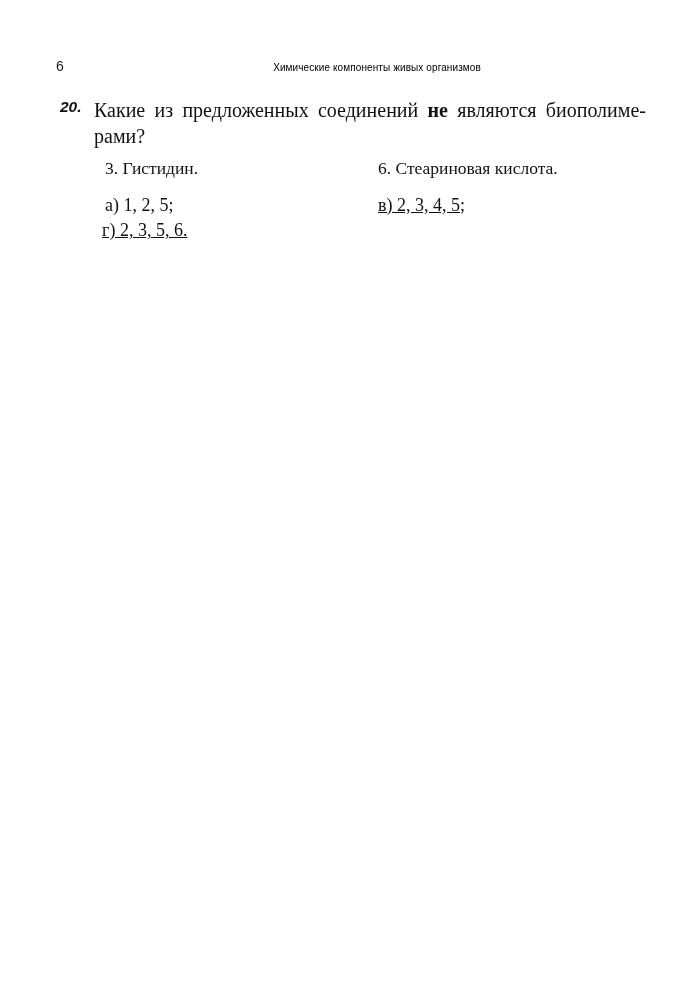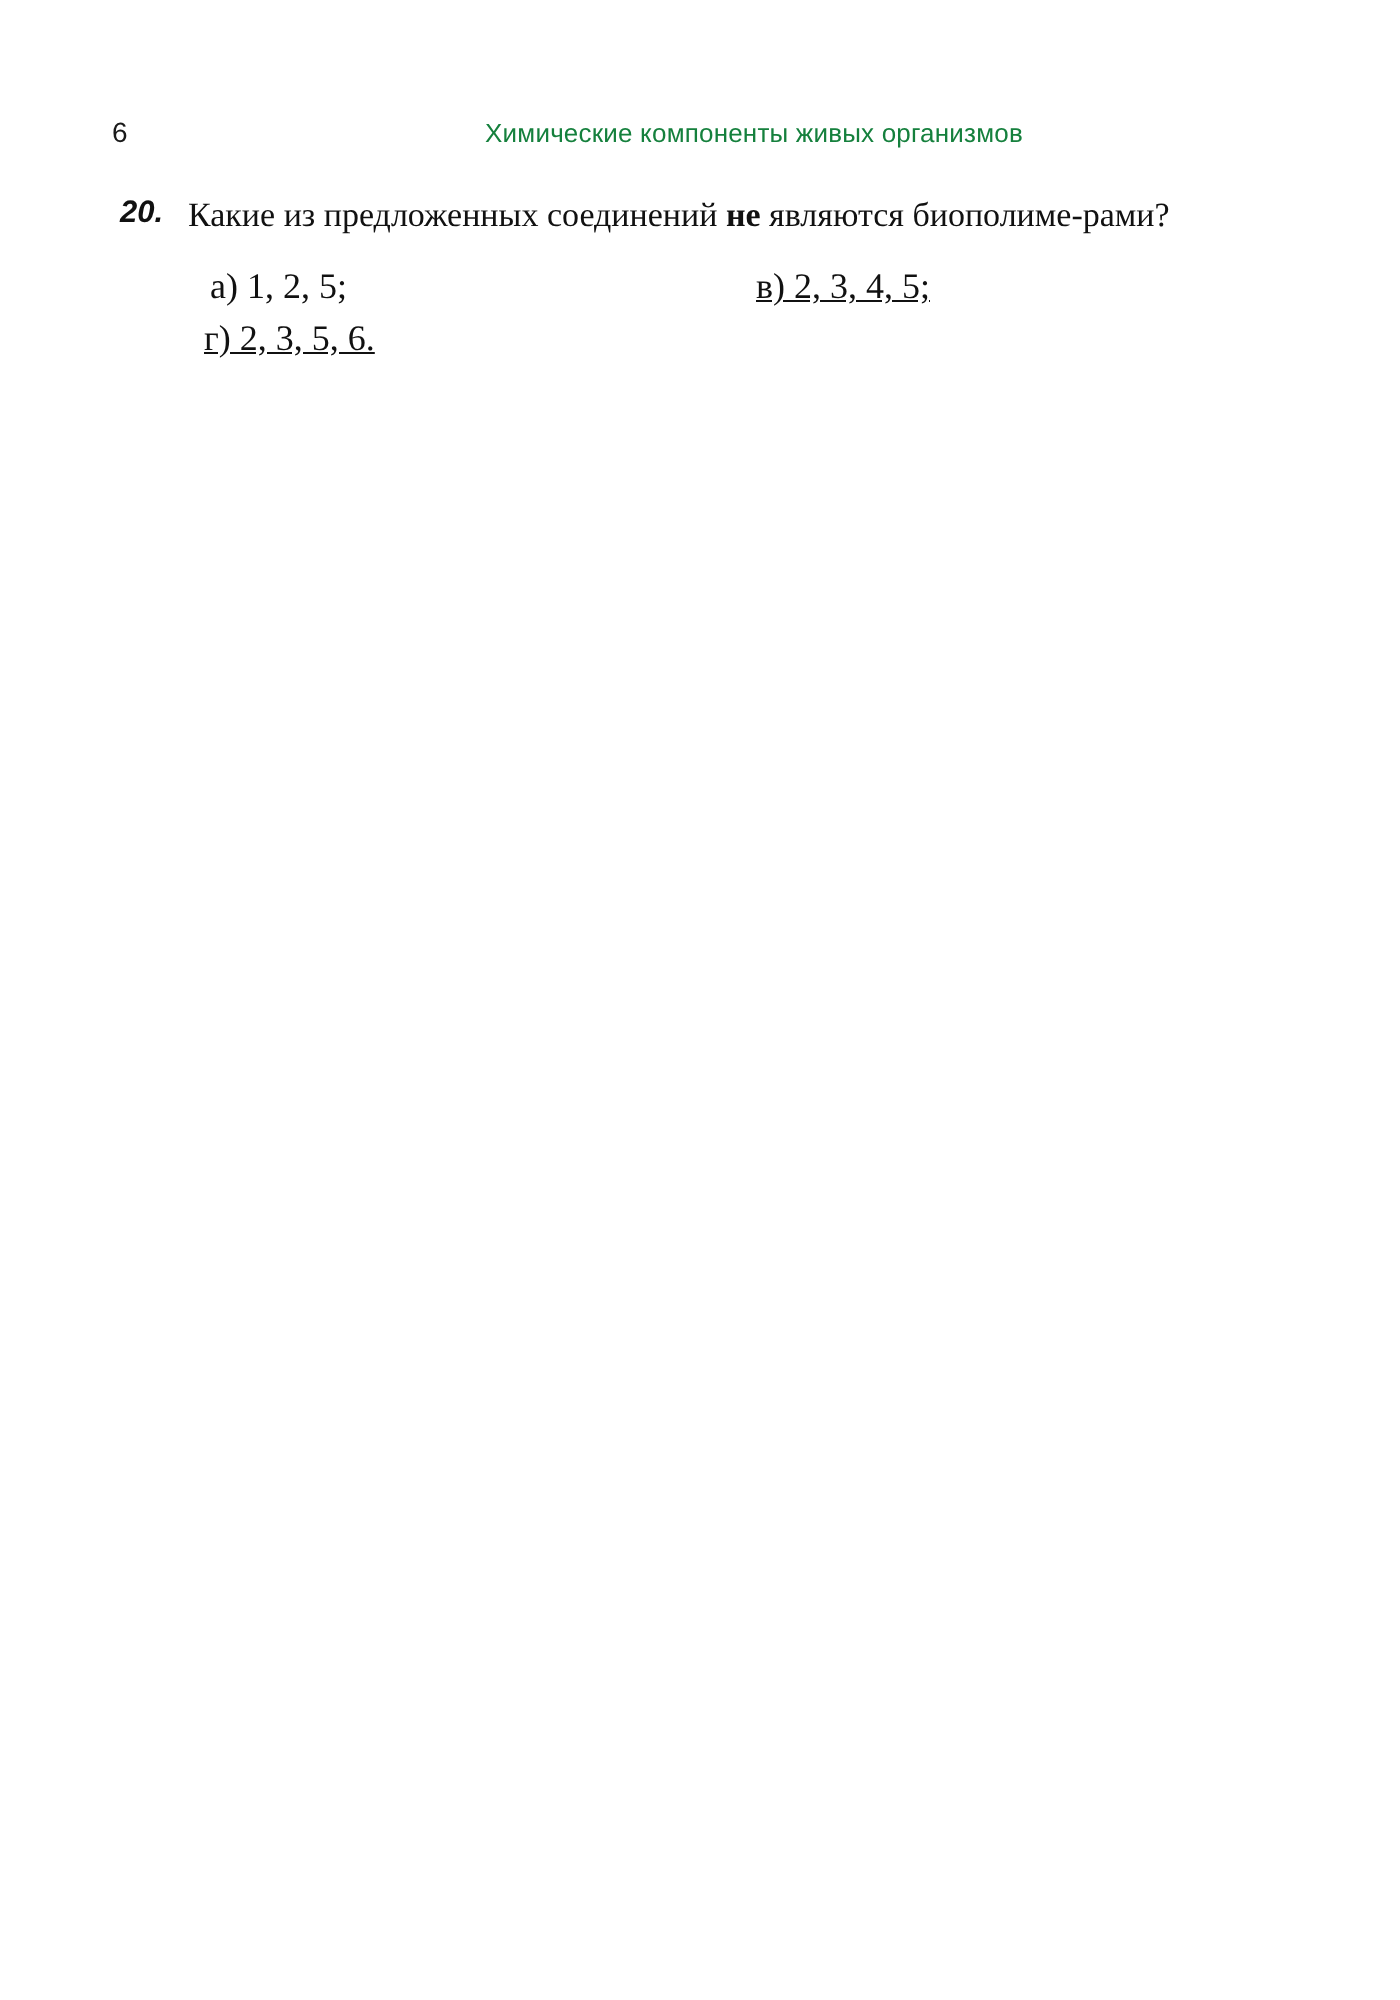--- a/index.html
+++ b/index.html
@@ -31,22 +31,22 @@
   .page-number {
     font-family: "Liberation Sans", sans-serif;
     font-size: 14px;
     color: #1a1a1a;
     width: 60px;
   }
   .running-title {
     flex: 1;
     text-align: center;
     font-family: "Liberation Sans", sans-serif;
-    font-size: 13px;
-    color: #15803d;
+    font-size: 10px;
+    color: #000000;
     letter-spacing: 0.1px;
     padding-right: 6px;
   }
   .body {
     position: absolute;
     top: 97px;
     left: 60px;
     right: 54px;
   }
   .question {
@@ -58,21 +58,21 @@
     font-weight: bold;
     font-size: 15.5px;
     width: 34px;
     flex: 0 0 34px;
     text-align: left;
     padding-top: 1px;
     font-style: italic;
   }
   .q-text {
     flex: 1;
-    font-size: 17px;
+    font-size: 20px;
     line-height: 1.32;
     text-align: justify;
     text-justify: inter-word;
     hyphens: manual;
   }
   .q-text .emph {
     font-weight: bold;
   }
   .answers {
     margin-top: 6px;
@@ -124,20 +124,24 @@
 
     <div class="question">
       <div class="q-num">20.</div>
       <div class="q-text"><span>Какие из предложенных соединений </span><span class="emph">не</span><span> являются биополиме-рами?</span></div>
     </div>
 
     <div class="answers">
 
 
 
+      <div class="ans-row">
+        <div class="ans-col indent-1">3. Гистидин.</div>
+        <div class="ans-col right">6. Стеариновая кислота.</div>
+      </div>
 
       <div class="options">
 
         <div class="opt-row">
           <div class="opt-col indent-1">а) 1, 2, 5;</div>
           <div class="opt-col right">в) 2, 3, 4, 5;</div>
         </div>
 
         <div class="opt-row">
           <div class="opt-col right">г) 2, 3, 5, 6.</div>

